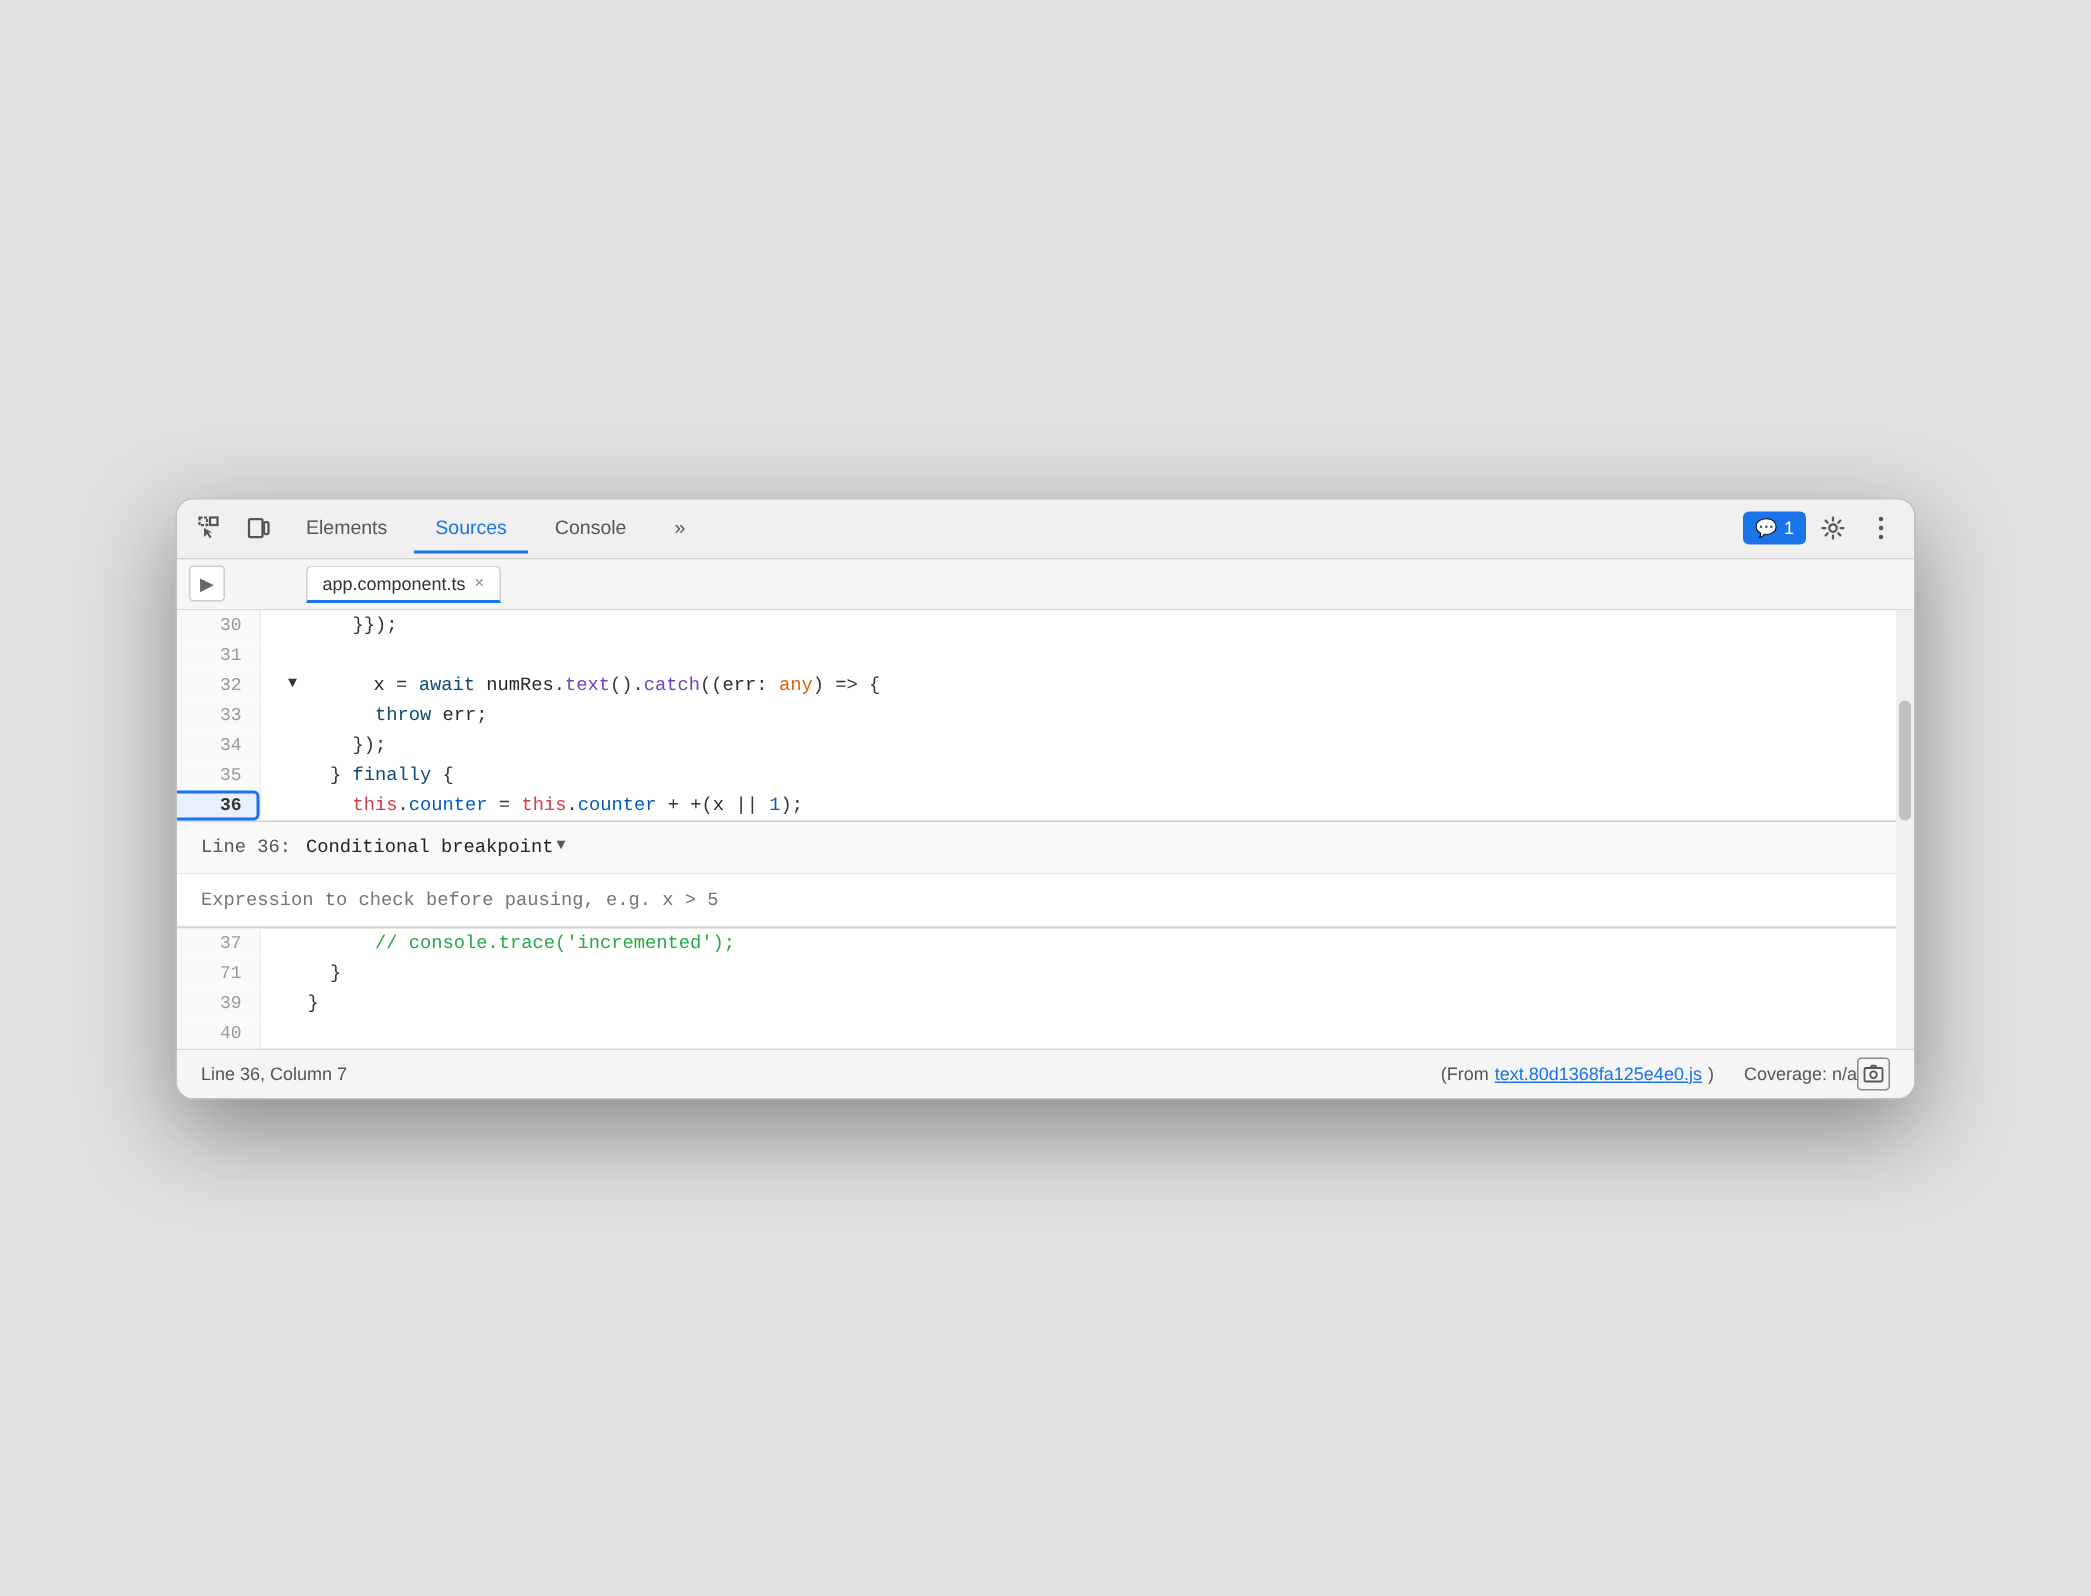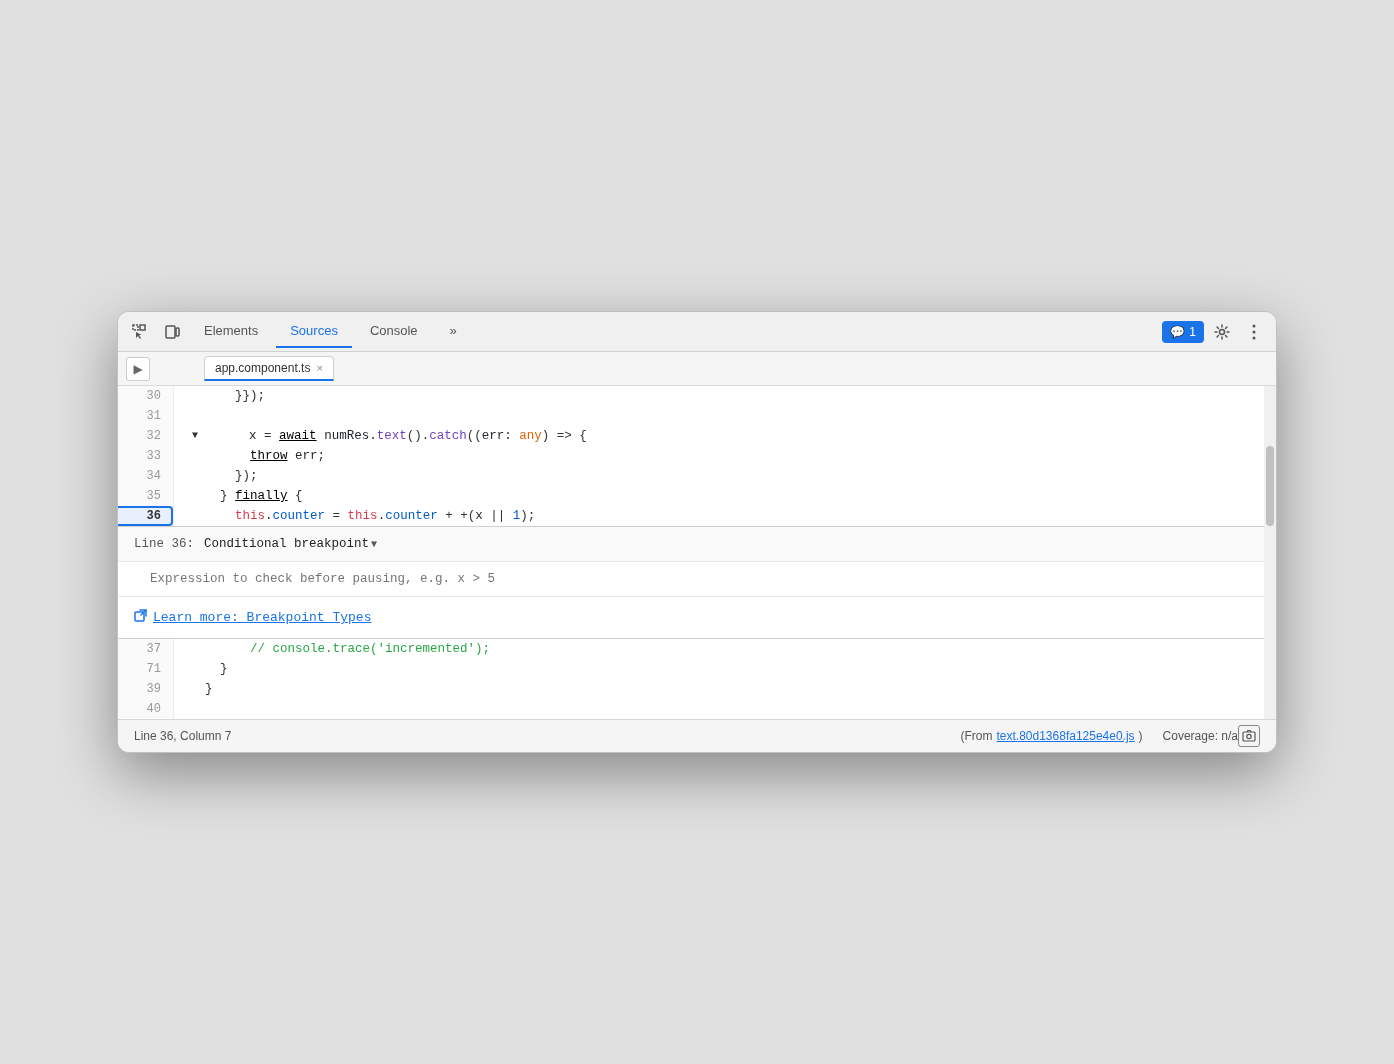--- a/index.html
+++ b/index.html
@@ -217,21 +217,21 @@
       color: #333;
     }
 
     .arrow-indicator {
       color: #333;
       font-size: 10px;
       padding: 0 2px;
     }
 
     
-    .kw { color: #000000; text-decoration: underline; } 
+    .kw { color: #0c4a6e; } 
     .fn { color: #6f42c1; }
     .cmt { color: #28a745; }
     .num { color: #005cc5; }
     .type { color: #e36209; }
     .prop { color: #005cc5; }
     .punc { color: #333; }
     .var-name { color: #24292e; }
     .this-kw { color: #d73a49; }
 
     
@@ -261,21 +261,21 @@
       color: #222;
     }
 
     .dropdown-arrow {
       font-size: 10px;
       color: #555;
       margin-left: 2px;
     }
 
     .breakpoint-input-area {
-      padding: 10px 32px;
+      padding: 10px 16px;
       border-bottom: 1px solid #e8e8e8;
       background: white;
     }
 
     .breakpoint-input {
       width: 100%;
       font-family: 'Courier New', Courier, monospace;
       font-size: 12.5px;
       color: #333;
       border: none;
@@ -464,30 +464,20 @@
       <div class="breakpoint-popup">
         <div class="breakpoint-header">
           <span class="breakpoint-label">Line 36:</span>
           <span style="width:6px;"></span>
           <span class="breakpoint-type">Conditional breakpoint</span>
           <span class="dropdown-arrow"> ▼</span>
         </div>
         <div class="breakpoint-input-area">
           <input type="text" class="breakpoint-input" placeholder="Expression to check before pausing, e.g. x &gt; 5" style="">
         </div>
-        <div class="breakpoint-link-area">
-          <span class="external-link-icon">
-            <svg width="13" height="13" viewBox="0 0 13 13" fill="none">
-              <rect x="1" y="3" width="9" height="9" rx="1" stroke="#1a73e8" stroke-width="1.5" fill="none"></rect>
-              <path d="M6 1h6v6" stroke="#1a73e8" stroke-width="1.5" stroke-linecap="round" stroke-linejoin="round"></path>
-              <path d="M7 6L12 1" stroke="#1a73e8" stroke-width="1.5" stroke-linecap="round"></path>
-            </svg>
-          </span>
-          <a class="learn-more-link">Learn more: Breakpoint Types</a>
-        </div>
       </div>
 
       <div class="code-line">
         <div class="line-num">37</div>
         <div class="line-content">        <span class="cmt">// console.trace('incremented');</span></div>
       </div>
       <div class="code-line">
         <div class="line-num">71</div>
         <div class="line-content">    <span class="punc">}</span></div>
       </div>

